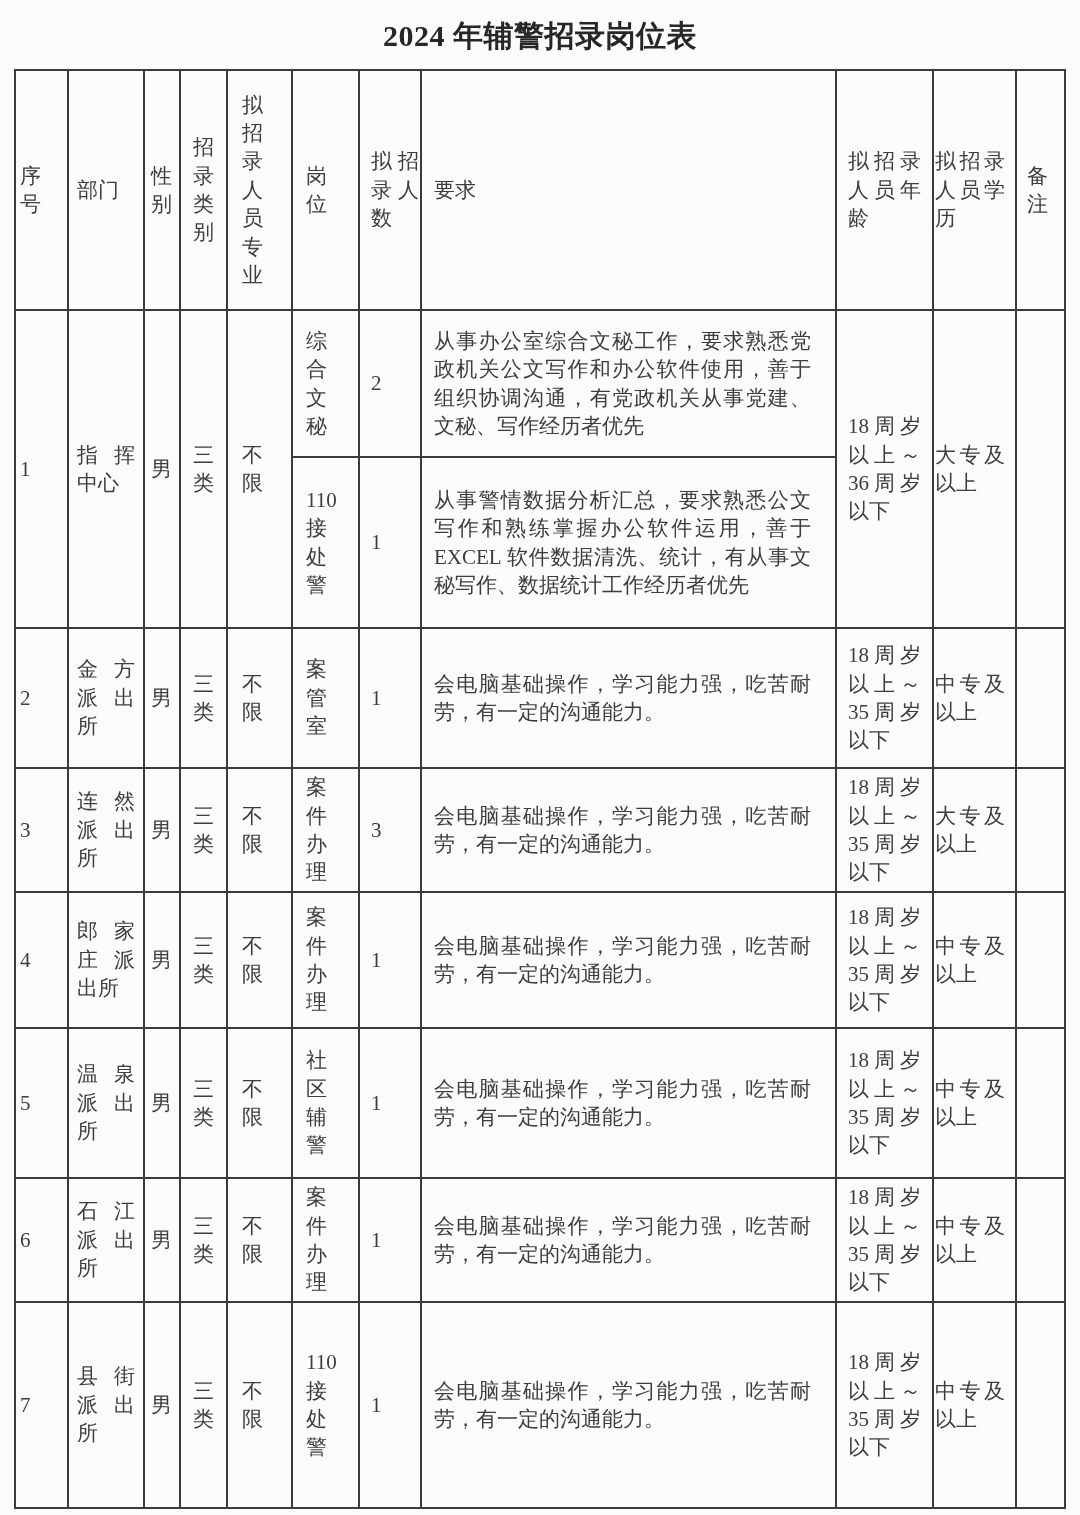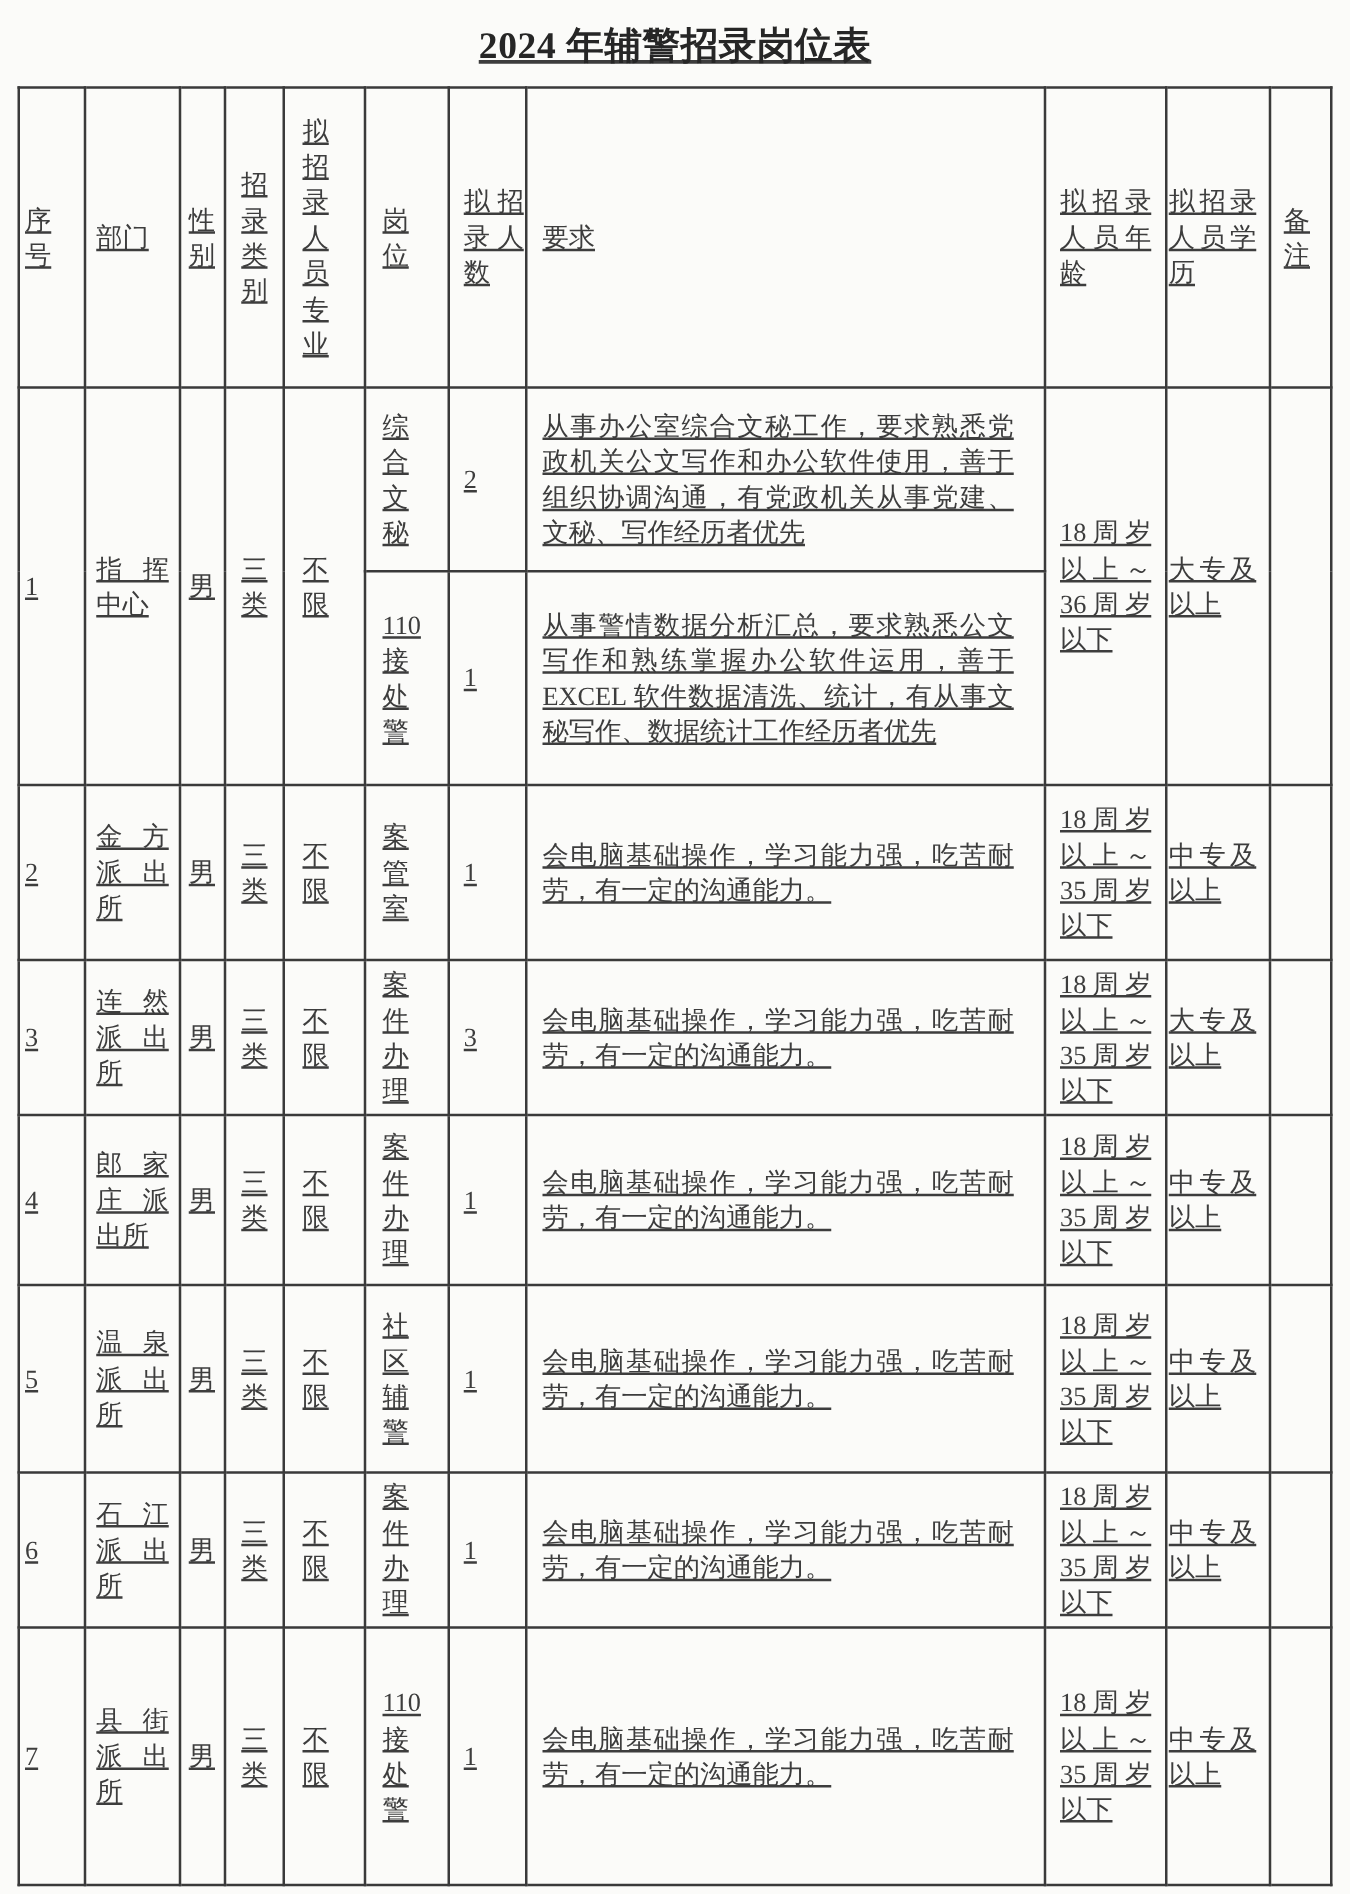--- a/index.html
+++ b/index.html
@@ -6,21 +6,21 @@
     --page_bg:#fbfbf9; --line:#3a3a3a; --ink:#3d3d3d; --title_ink:#262626;
   }
   *{box-sizing:border-box;}
   html,body{margin:0;padding:0;}
   body{
     width:1080px;height:1515px;
     background:var(--page_bg,#fbfbf9);
     font-family:"Liberation Serif","DejaVu Serif",serif;
     color:var(--ink,#3d3d3d);
   }
-  .page{width:1080px;height:1515px;overflow:hidden;text-decoration:underline;}
+  .page{width:1080px;height:1515px;overflow:hidden;}
   .title{
     padding-top:16px;margin-bottom:12px;
     text-align:center;font-size:30px;font-weight:700;
     letter-spacing:0.5px;color:var(--title_ink,#262626);
   }
   table.grid{
     border-collapse:collapse;table-layout:fixed;
     width:1050px;margin:0 auto;
   }
   table.grid td{

